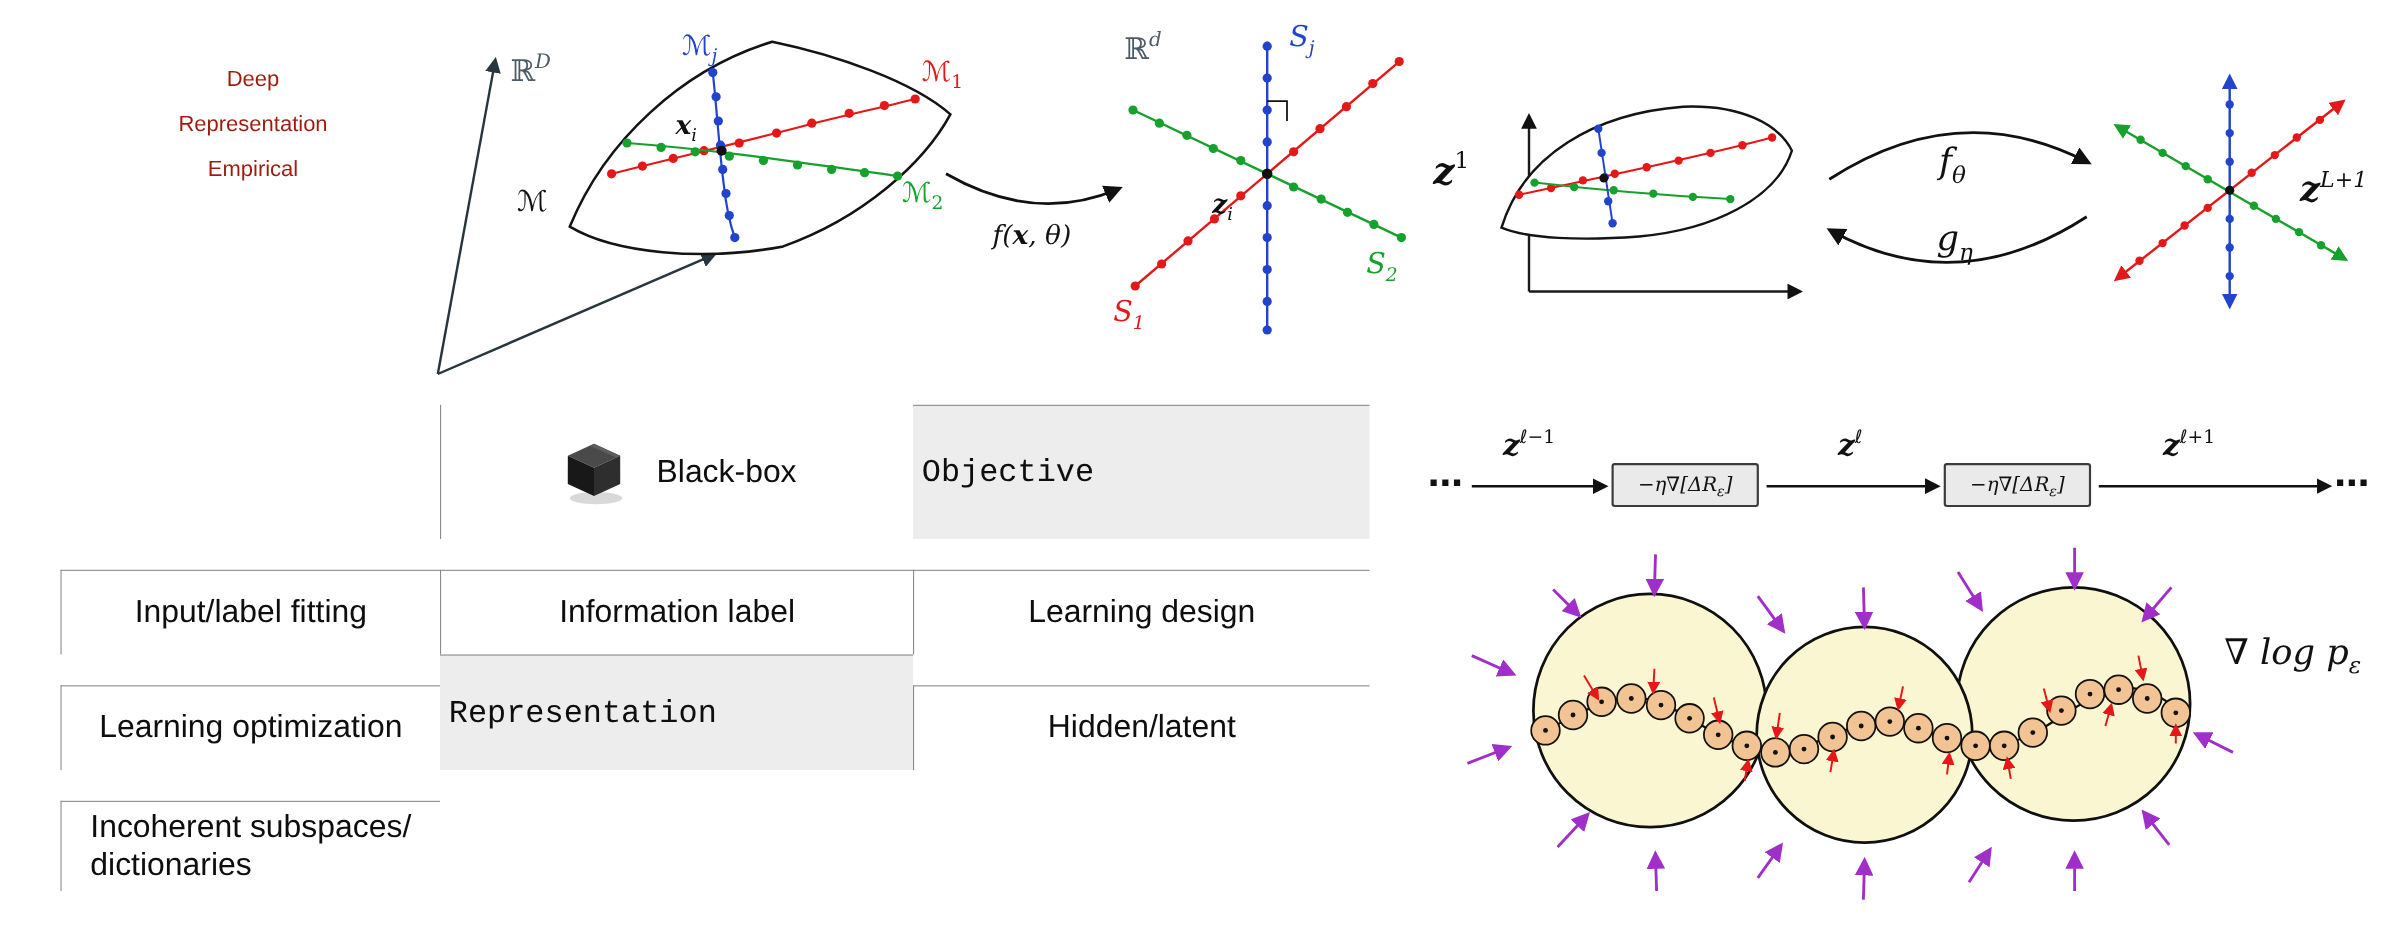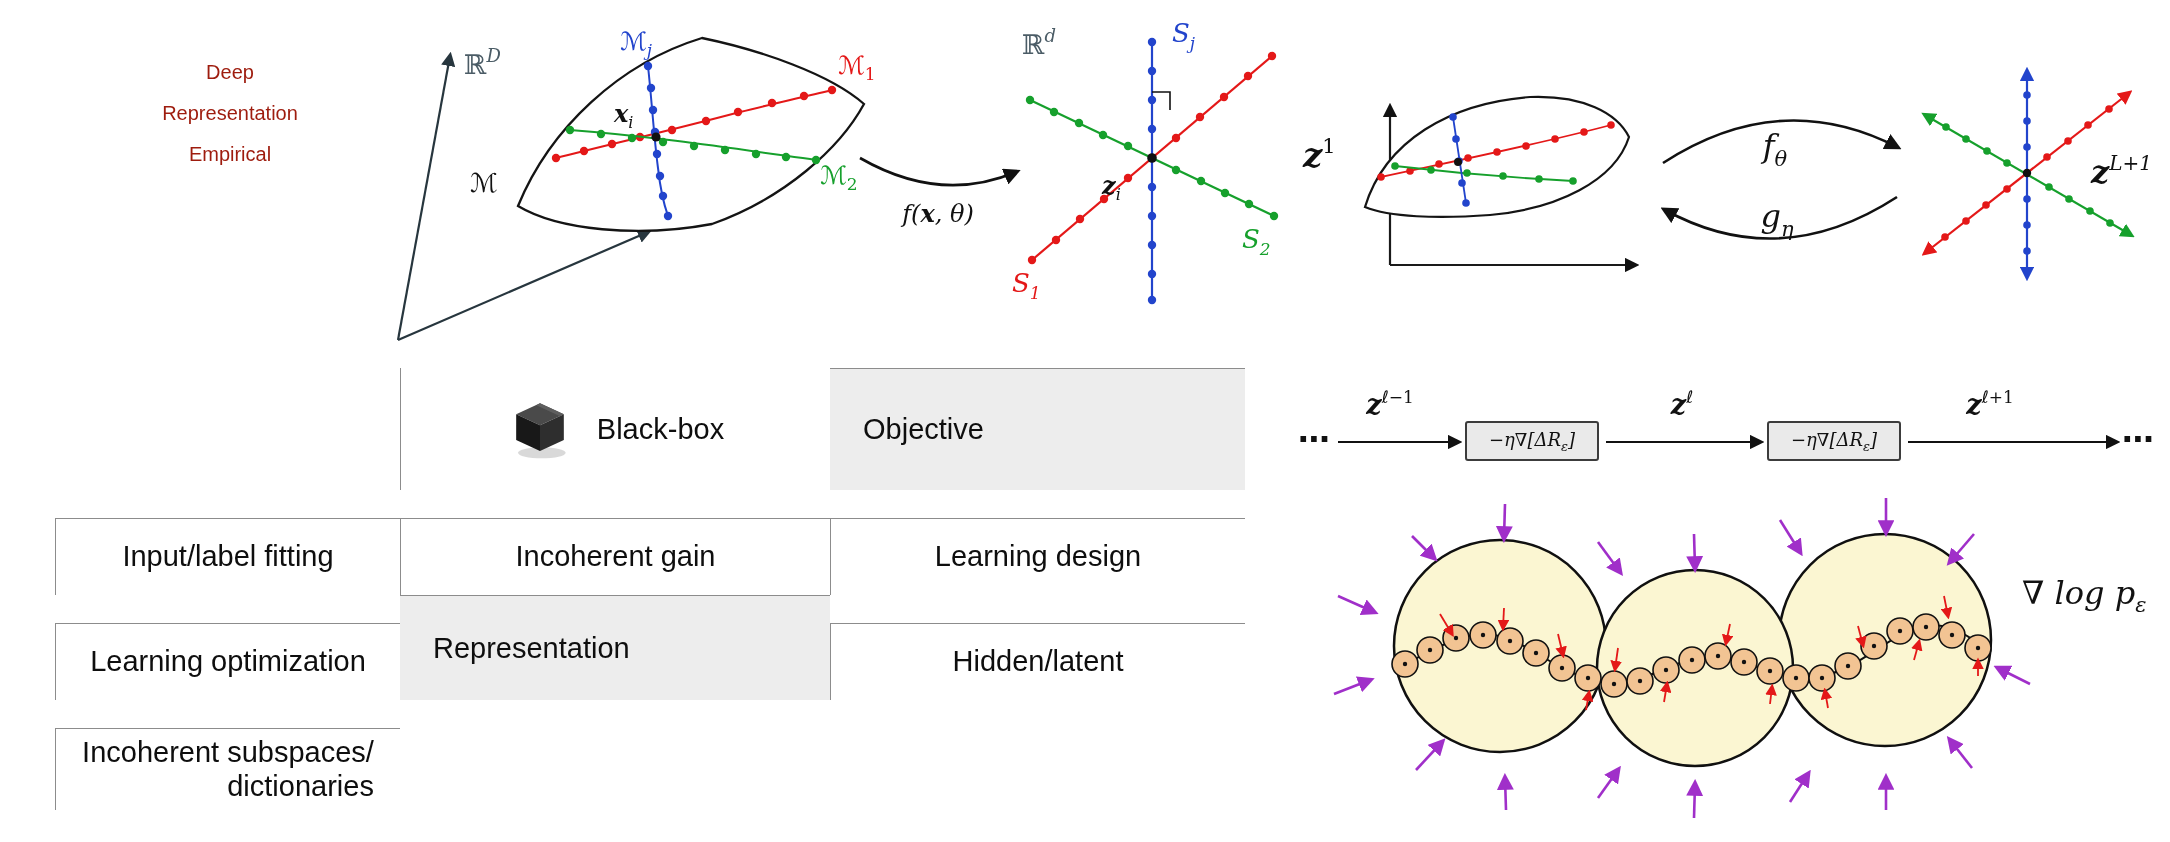--- a/index.html
+++ b/index.html
@@ -12,22 +12,22 @@
            font-size:20px; line-height:41px; color:#9e1c0e; font-weight:500; }
 
   
   .cmp-table { position:absolute; left:55px; top:368px; display:grid;
                grid-template-columns:345px 430px 415px;
                grid-template-rows:122px 105px 105px 110px; }
   .cell { display:flex; align-items:center; font-size:29px; color:#0e0e0e; }
   .cell.h { justify-content:center; gap:24px; }
   .cell.c2, .cell.c3 { border-left:1.5px solid #8c8c8c; }
   .cell.r { border-top:1.5px solid #8c8c8c; }
-  .cell.lab { background:#ededed; padding-left:33px; }
-  .cell.data { justify-content:center; text-align:right; white-space:pre-line; line-height:1.15;margin-top:28px; }
+  .cell.lab { background:#ededed; padding-left:8px;font-family:Liberation Mono, monospace; }
+  .cell.data { justify-content:center; text-align:left; white-space:pre-line; line-height:1.15;margin-top:28px; }
   .box-icon { width:66px; height:66px; flex:0 0 auto; }
 
   
   .math { font-family:"DejaVu Serif","DejaVu Sans",serif; }
   .it { font-style:italic; }
   .b  { font-weight:bold; }
   .ink   { fill:#111111; }
   .slate { fill:#4b5c66; }
   .red   { fill:#e41818; }
   .green { fill:#16a02c; }
@@ -195,21 +195,21 @@
       <polygon points="10,20 36,32 36,60 10,48" fill="#181818"></polygon>
       <polygon points="62,20 36,32 36,60 62,48" fill="#2e2e2e"></polygon>
       <polygon points="36,8 62,20 58,22 32,10" fill="#5e5e5e"></polygon>
     </svg>
     <span>Black-box</span>
   </div>
 
 
   <div class="cell lab r">Objective</div>
   <div class="cell data r c2">Input/label fitting</div>
-  <div class="cell data r c3">Incoherent gain</div>
+  <div class="cell data r c3">Information label</div>
 
   <div class="cell data r c2">Learning design</div>
   <div class="cell data r c3">Learning optimization</div>
 
   <div class="cell lab r">Representation</div>
   <div class="cell data r c2">Hidden/latent</div>
   <div class="cell data r c3">Incoherent subspaces/
 dictionaries</div>
 </div>
 

